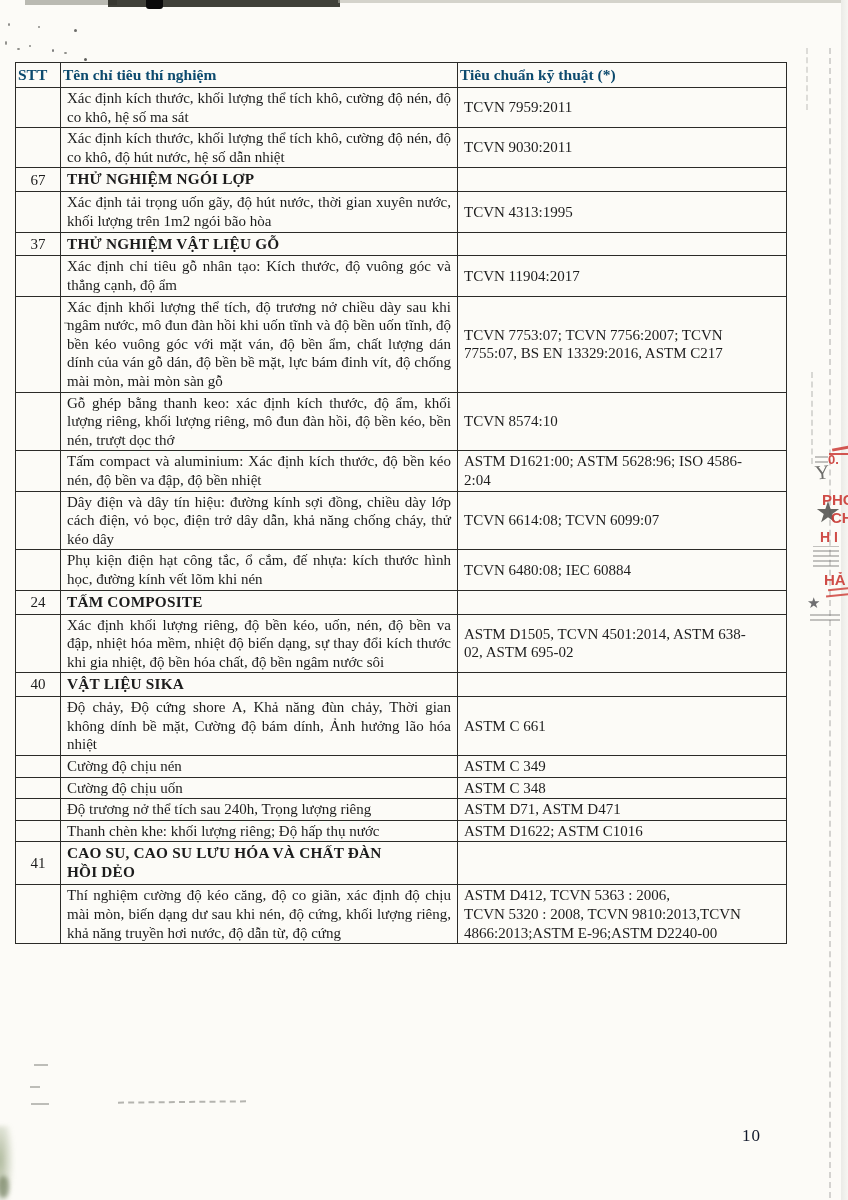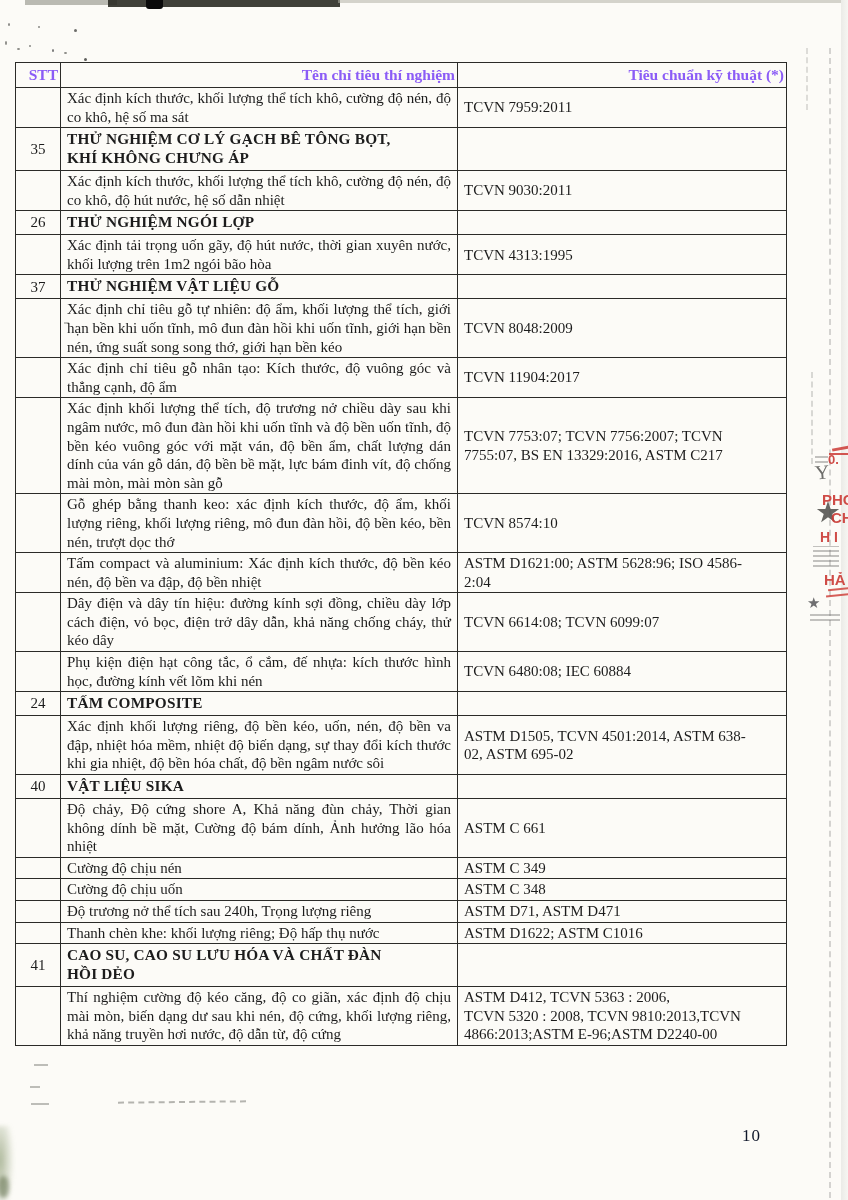--- a/index.html
+++ b/index.html
@@ -16,23 +16,23 @@
   table.doc{
     position:absolute;left:15px;top:62px;
     width:772px;
     border-collapse:collapse;table-layout:fixed;
     font-size:15px;
   }
   table.doc th,table.doc td{
     border:1.7px solid #2b2b28;
   }
   table.doc th{
-    font-weight:bold;text-align:right;
+    font-weight:bold;text-align:left;
     padding:3px 2px;font-size:15.5px;
-    color:#8b5cf6;
+    color:#0c4a6e;
   }
   table.doc td{
     vertical-align:middle;
     line-height:1.24;
     padding:1px 6px;
     color:#1c1c1c;
   }
   td.stt{text-align:center;padding:1px 2px;}
   td.name{text-align:justify;white-space:pre-line;}
   td.std{text-align:left;white-space:pre-line;}
@@ -119,50 +119,39 @@
         <th>Tên chỉ tiêu thí nghiệm</th>
         <th>Tiêu chuẩn kỹ thuật (*)</th>
       </tr>
     </thead>
     <tbody>
         <tr>
           <td class="stt"></td>
           <td class="name">Xác định kích thước, khối lượng thể tích khô, cường độ nén, độ co khô, hệ số ma sát</td>
           <td class="std">TCVN 7959:2011</td>
         </tr>
-        <tr class="section">
-          <td class="stt">35</td>
-          <td class="name">THỬ NGHIỆM CƠ LÝ GẠCH BÊ TÔNG BỌT,
-KHÍ KHÔNG CHƯNG ÁP</td>
-          <td class="std"></td>
-        </tr>
         <tr>
           <td class="stt"></td>
           <td class="name">Xác định kích thước, khối lượng thể tích khô, cường độ nén, độ co khô, độ hút nước, hệ số dẫn nhiệt</td>
           <td class="std">TCVN 9030:2011</td>
         </tr>
         <tr class="section">
-          <td class="stt">26</td>
+          <td class="stt">67</td>
           <td class="name">THỬ NGHIỆM NGÓI LỢP</td>
           <td class="std"></td>
         </tr>
         <tr>
           <td class="stt"></td>
           <td class="name">Xác định tải trọng uốn gãy, độ hút nước, thời gian xuyên nước, khối lượng trên 1m2 ngói bão hòa</td>
           <td class="std">TCVN 4313:1995</td>
         </tr>
         <tr class="section">
           <td class="stt">37</td>
           <td class="name">THỬ NGHIỆM VẬT LIỆU GỖ</td>
           <td class="std"></td>
-        </tr>
-        <tr>
-          <td class="stt"></td>
-          <td class="name">Xác định chỉ tiêu gỗ tự nhiên: độ ẩm, khối lượng thể tích, giới hạn bền khi uốn tĩnh, mô đun đàn hồi khi uốn tĩnh, giới hạn bền nén, ứng suất song song thớ, giới hạn bền kéo</td>
-          <td class="std">TCVN 8048:2009</td>
         </tr>
         <tr>
           <td class="stt"></td>
           <td class="name">Xác định chỉ tiêu gỗ nhân tạo: Kích thước, độ vuông góc và thẳng cạnh, độ ẩm</td>
           <td class="std">TCVN 11904:2017</td>
         </tr>
         <tr>
           <td class="stt"></td>
           <td class="name">Xác định khối lượng thể tích, độ trương nở chiều dày sau khi ngâm nước, mô đun đàn hồi khi uốn tĩnh và độ bền uốn tĩnh, độ bền kéo vuông góc với mặt ván, độ bền ẩm, chất lượng dán dính của ván gỗ dán, độ bền bề mặt, lực bám đinh vít, độ chống mài mòn, mài mòn sàn gỗ</td>
           <td class="std">TCVN 7753:07; TCVN 7756:2007; TCVN

